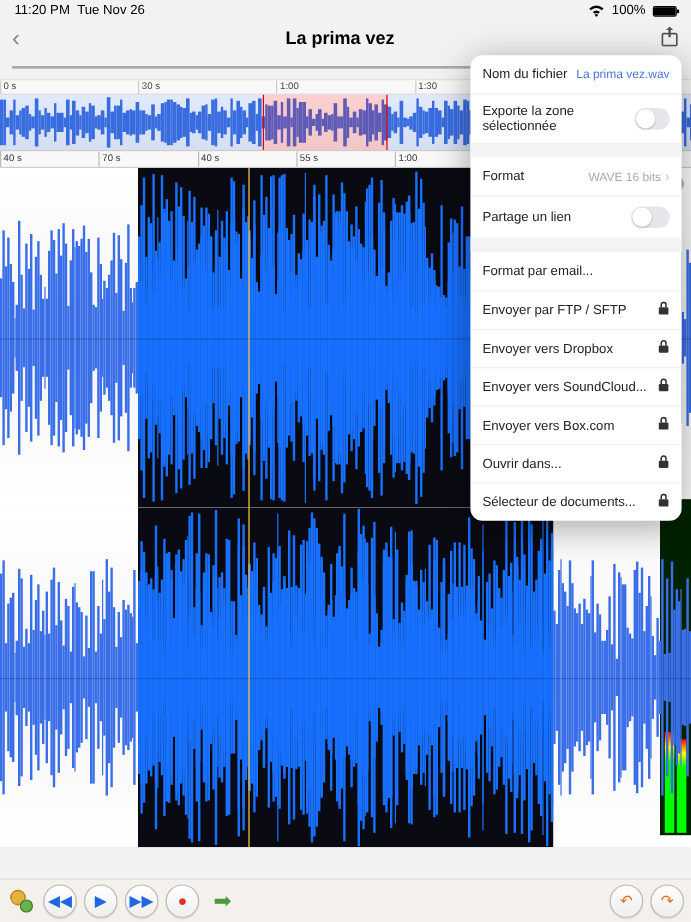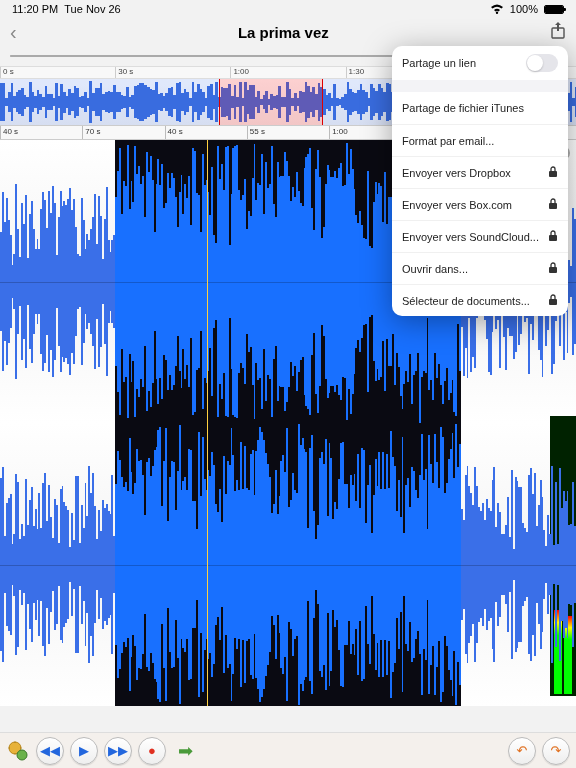--- a/index.html
+++ b/index.html
@@ -1355,47 +1355,65 @@
   </div>
   <div class="meter">
     <div class="bar b1"></div>
       <div class="bar b2"></div>
   </div>
 </div>
 
 <div class="popover">
   <div class="pop-sec">
     <div class="pop-row">
+      <span>Nom du fichier</span>
+      <span class="val">La prima vez.wav</span>
+    </div>
+    <div class="pop-row">
+      <span>Exporte la zone sélectionnée</span>
+      <span class="toggle"></span>
+    </div>
+  </div>
+  <div class="pop-sec">
+    <div class="pop-row">
+      <span>Format</span>
+      <span><span class="gray">WAVE 16 bits</span> <span class="chev">›</span></span>
+    </div>
+    <div class="pop-row">
       <span>Partage un lien</span>
       <span class="toggle"></span>
     </div>
   </div>
   <div class="pop-sec" id="share-list">
       <div class="pop-row">
-        <span>Partage de fichier iTunes</span>
+        <span>Format par email...</span>
       </div>
       <div class="pop-row">
-        <span>Format par email...</span>
+        <span>Envoyer par FTP / SFTP</span>
+        <span class="lock"><svg width="10" height="12" viewBox="0 0 10 12">
+            <rect x="1" y="5" width="8" height="6" rx="1" fill="#333"></rect>
+            <path d="M3 5 V3 a2 2 0 0 1 4 0 V5" fill="none" stroke="#333" stroke-width="1.3"></path>
+          </svg></span>
       </div>
       <div class="pop-row">
         <span>Envoyer vers Dropbox</span>
         <span class="lock"><svg width="10" height="12" viewBox="0 0 10 12">
             <rect x="1" y="5" width="8" height="6" rx="1" fill="#333"></rect>
             <path d="M3 5 V3 a2 2 0 0 1 4 0 V5" fill="none" stroke="#333" stroke-width="1.3"></path>
           </svg></span>
       </div>
       <div class="pop-row">
-        <span>Envoyer vers Box.com</span>
+        <span>Envoyer vers SoundCloud...</span>
         <span class="lock"><svg width="10" height="12" viewBox="0 0 10 12">
             <rect x="1" y="5" width="8" height="6" rx="1" fill="#333"></rect>
             <path d="M3 5 V3 a2 2 0 0 1 4 0 V5" fill="none" stroke="#333" stroke-width="1.3"></path>
           </svg></span>
       </div>
       <div class="pop-row">
-        <span>Envoyer vers SoundCloud...</span>
+        <span>Envoyer vers Box.com</span>
         <span class="lock"><svg width="10" height="12" viewBox="0 0 10 12">
             <rect x="1" y="5" width="8" height="6" rx="1" fill="#333"></rect>
             <path d="M3 5 V3 a2 2 0 0 1 4 0 V5" fill="none" stroke="#333" stroke-width="1.3"></path>
           </svg></span>
       </div>
       <div class="pop-row">
         <span>Ouvrir dans...</span>
         <span class="lock"><svg width="10" height="12" viewBox="0 0 10 12">
             <rect x="1" y="5" width="8" height="6" rx="1" fill="#333"></rect>
             <path d="M3 5 V3 a2 2 0 0 1 4 0 V5" fill="none" stroke="#333" stroke-width="1.3"></path>

